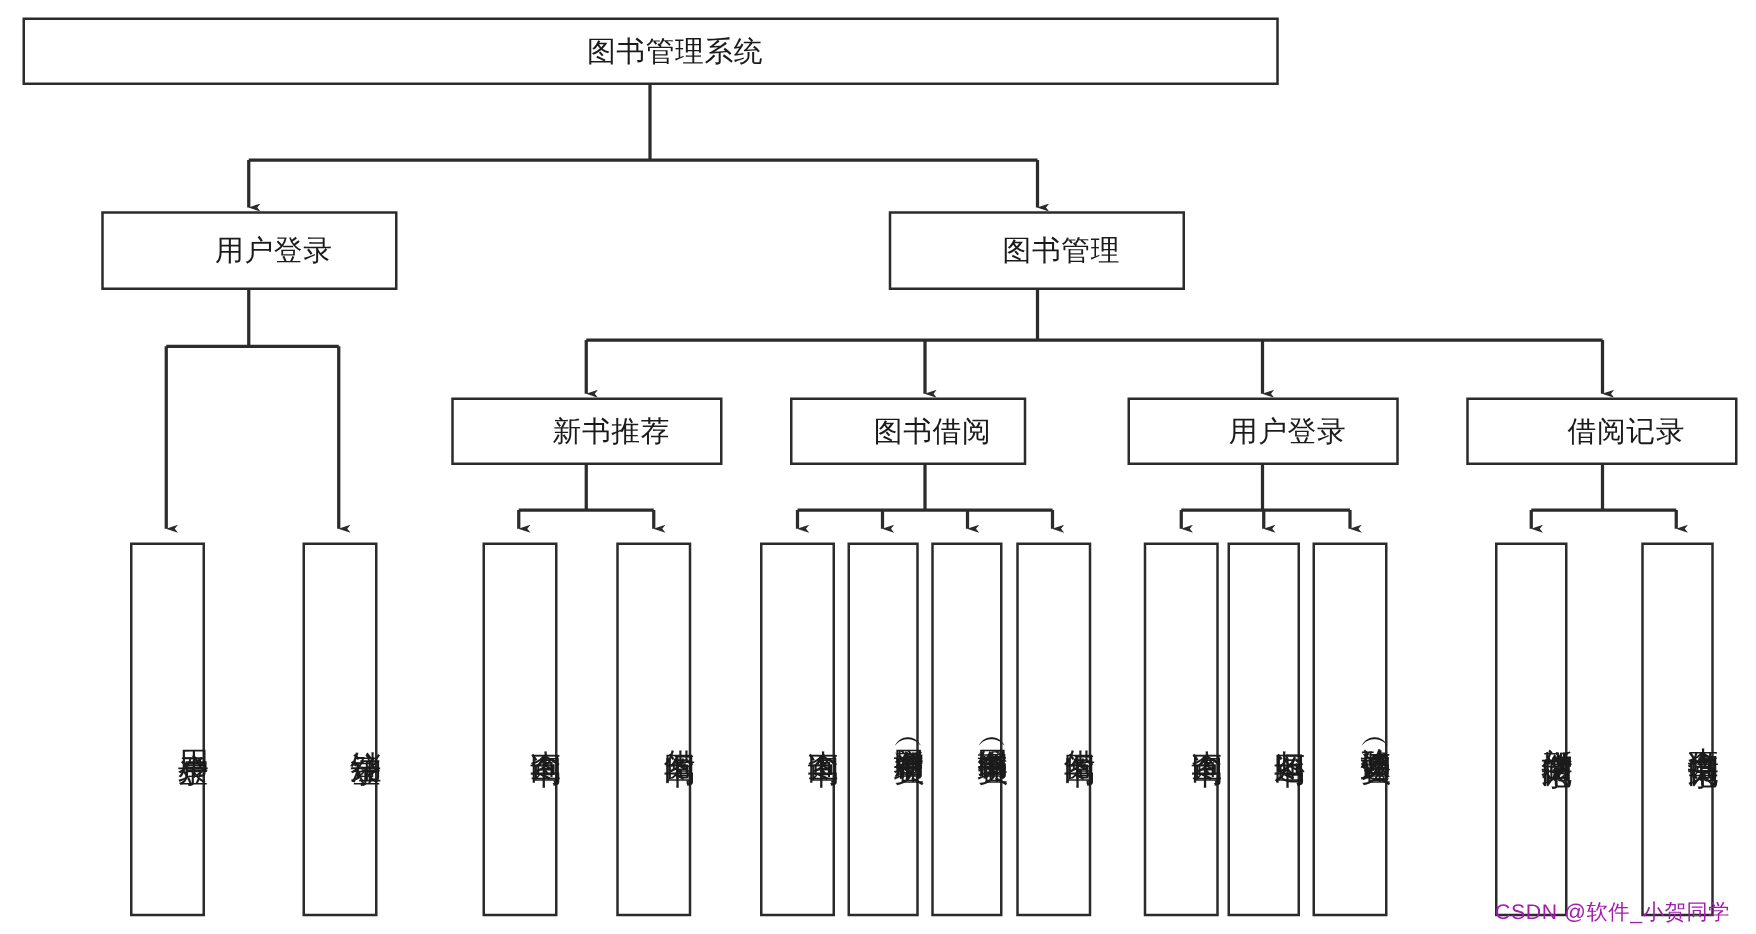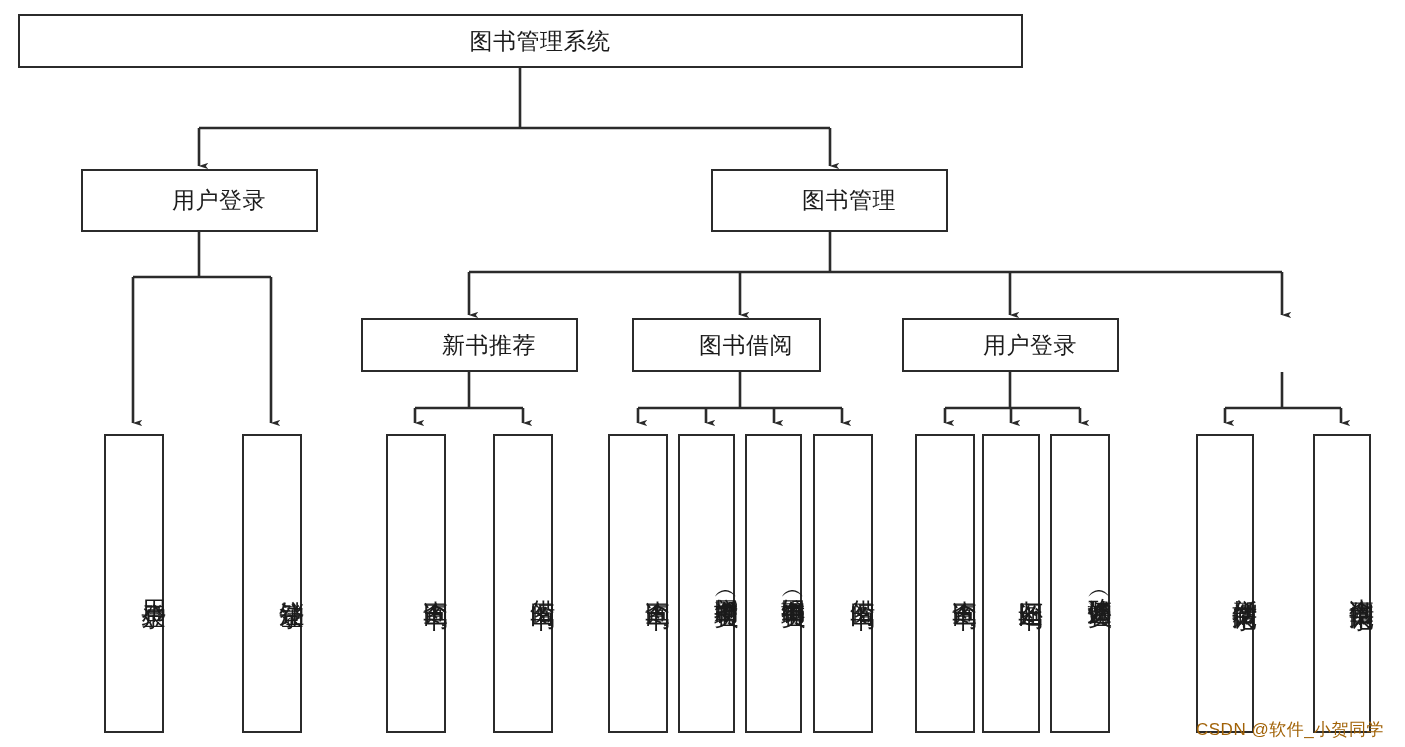--- a/index.html
+++ b/index.html
@@ -63,21 +63,21 @@
     white-space: nowrap;
     max-height: 290px;
   }
   .node.vertical.narrow .label {
     font-size: 24px;
     letter-spacing: 1px;
   }
   .watermark {
     position: absolute;
     font-size: 17px;
-    color: #a16207;
+    color: #a21caf;
     white-space: nowrap;
     letter-spacing: 0.5px;
     font-family: "Liberation Sans", "DejaVu Sans", sans-serif;
   }
 </style>
 </head>
 <body>
 
 <div id="diagram-root">
 
@@ -151,20 +151,23 @@
   </div>
 
   <div class="node horizontal" style="left:632px; top:318px; width:189px; height:54px;">
     <span class="label">图书借阅</span>
   </div>
 
   <div class="node horizontal" style="left:902px; top:318px; width:217px; height:54px;">
     <span class="label">用户登录</span>
   </div>
 
+  <div class="node horizontal" style="left:1173px; top:318px; width:217px; height:54px;">
+    <span class="label">借阅记录</span>
+  </div>
 
   <div class="node vertical" style="left:104px; top:434px; width:60px; height:299px;">
     <span class="label">用户登录</span>
   </div>
 
   <div class="node vertical" style="left:242px; top:434px; width:60px; height:299px;">
     <span class="label">注销登录</span>
   </div>
 
   <div class="node vertical" style="left:386px; top:434px; width:60px; height:299px;">

